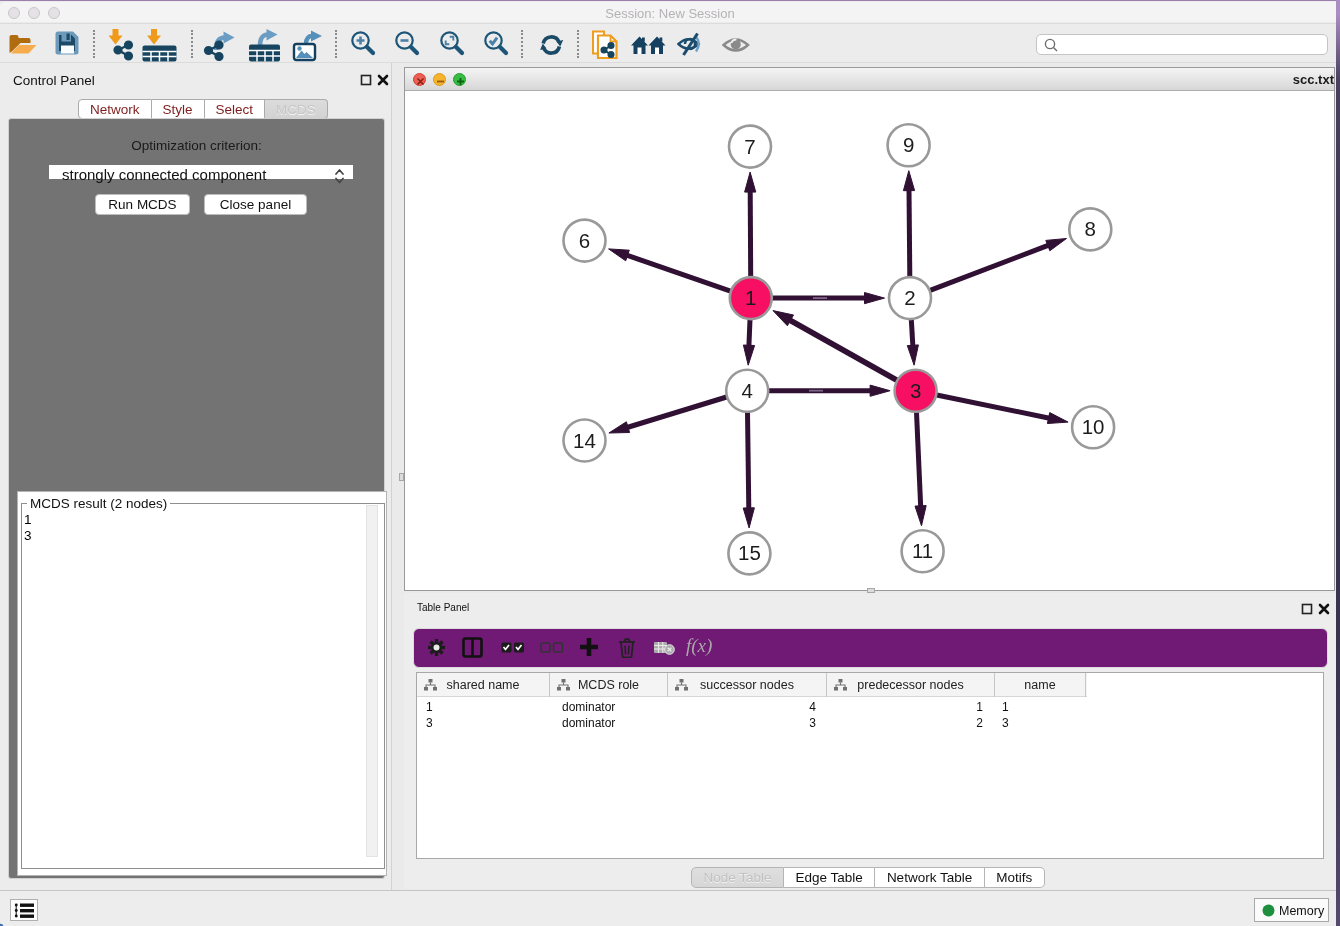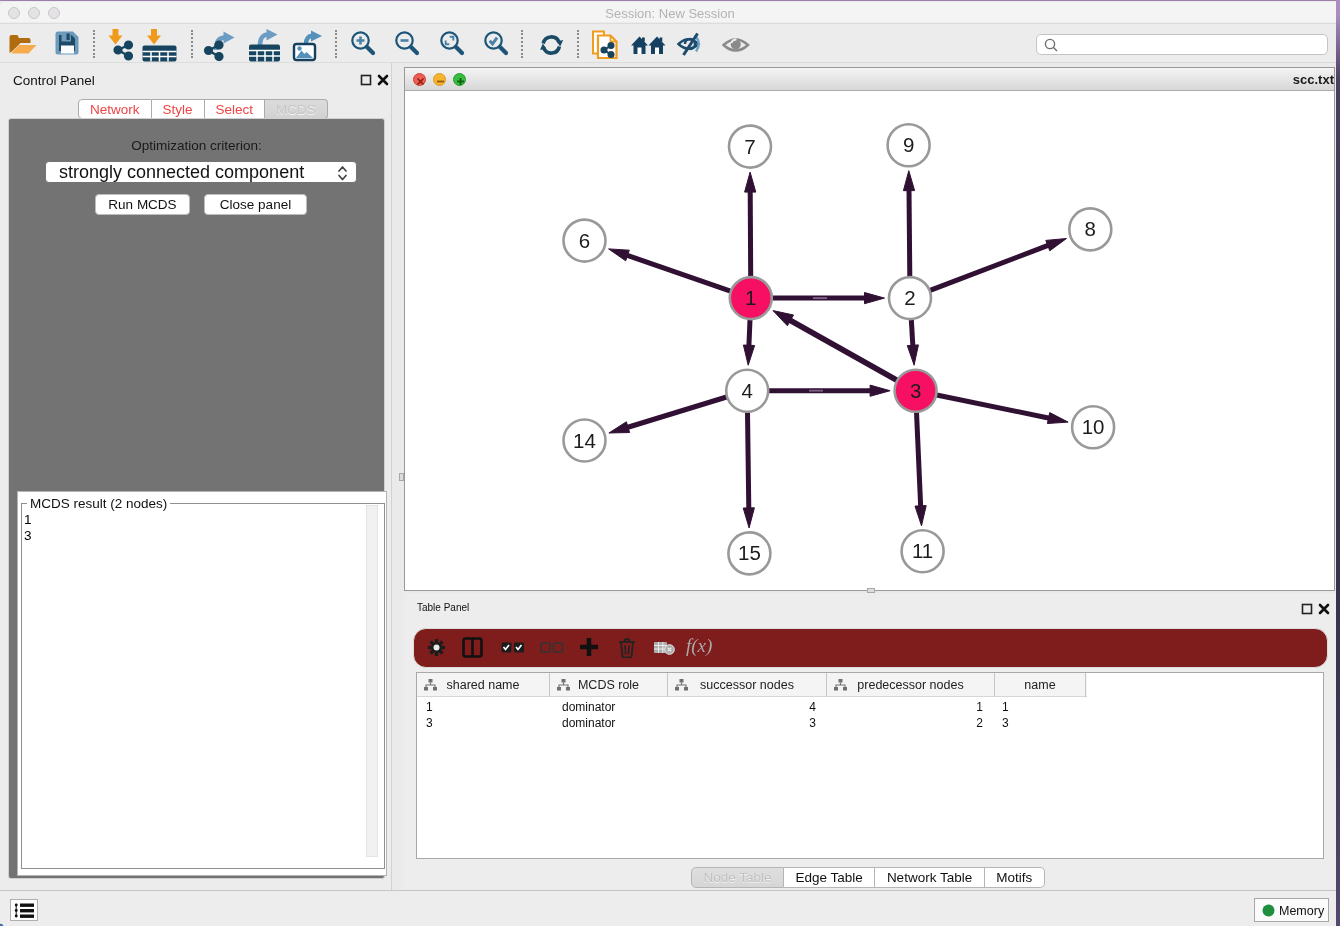--- a/index.html
+++ b/index.html
@@ -12,43 +12,43 @@
 #wtitle { position:absolute; top:4px; left:0; width:1340px; text-align:center; font-size:13px; color:#b4b2b4; }
 #toolbar { left:0; top:23px; width:1337px; height:39px; background:#ececec; border-top:1px solid #dcdcdc; }
 .sep { position:absolute; top:6px; height:28px; width:0; border-left:2px dotted #8a8a8a; }
 .tbi { position:absolute; top:0; }
 #content { left:0; top:62px; width:1337px; height:828px; background:#eaeaea; border-top:1px solid #dcdcdc;padding-left:41px; }
 
 #cpanel { left:0; top:0; width:392px; height:828px; background:#ececec; border-right:1px solid #d2d2d2; }
 #cphead { position:absolute; left:13px; top:10px; font-size:13.5px; color:#111; }
 .winbtn { position:absolute; top:11px; }
 #cptabs { position:absolute; left:78px; top:36px; height:20px; display:flex; font-size:13.5px; }
-.tab { border:1px solid #ababab; border-left:none; background:#fff; padding:2px 11px 0 11px; color:#ef4444; height:20px; }
+.tab { border:1px solid #ababab; border-left:none; background:#fff; padding:2px 11px 0 11px; color:#7f1d1d; height:20px; }
 .tab.first { border-left:1px solid #ababab; border-radius:4px 0 0 4px; }
 .tab.sel { background:linear-gradient(#dcdcdc,#d2d2d2); color:#c6c6c6; text-shadow:0 1px 0 #f4f4f4; border-radius:0 4px 4px 0; }
 #cpbody { position:absolute; left:8px; top:55px; width:377px; height:761px; background:#737373; border:1px solid #d0d0d0; border-radius:3px; }
 #optlabel { position:absolute; left:0; top:19px; width:100%; text-align:center; font-size:13.5px; color:#1a1a1a; }
-#dropdown { position:absolute; left:36px; top:42px; width:312px; height:22px; background:#fff; border:1px solid #737373; border-radius:4px; font-size:18px; color:#111; line-height:20px; padding-left:13px; }
+#dropdown { position:absolute; left:36px; top:42px; width:312px; height:22px; background:#fff; border:4px solid #737373; border-radius:4px; font-size:15px; color:#111; line-height:20px; padding-left:13px; }
 .btn { position:absolute; top:75px; height:21px; background:#fff; border:1px solid #bdbdbd; border-radius:4px; font-size:13.5px; color:#111; text-align:center; line-height:19px; }
 #resultbox { position:absolute; left:8px; top:372px; width:370px; height:385px; background:#fff; border:1px solid #b4b4b4; }
 #fieldset { position:absolute; left:3px; top:11px; width:364px; height:366px; border:1px solid #8f8f8f; }
 #fslabel { position:absolute; left:5px; top:-8px; background:#fff; padding:0 3px; font-size:13.5px; color:#111; }
 #fstext { position:absolute; left:6px; top:20px; font-size:13.5px; color:#000; line-height:16px; }
 #fstrack { position:absolute; right:8px; top:13px; width:12px; height:352px; background:#f1f1f1; border:1px solid #e3e3e3; }
 
 #netwin { left:404px; top:4px; width:931px; height:524px; background:#fff; border:1px solid #999; }
 #nwtitle { position:absolute; left:0; top:0; width:929px; height:23px; background:linear-gradient(#f4f4f4,#d7d7d7); border-bottom:1px solid #acacac; }
 #nwtext { position:absolute; top:4px; width:100%; text-align:right; font-size:13px; font-weight:bold; color:#1a1a1a; }
 .mac { position:absolute; top:5px; width:13px; height:13px; border-radius:50%; }
 #graph { position:absolute; left:0; top:24px; }
 .knob { position:absolute; background:#dcdcdc; border:1px solid #a7a7a7; }
 
 #tpanel { left:404px; top:530px; width:933px; height:296px; background:#ededed; }
 #tphead { position:absolute; left:13px; top:9px; font-size:10px; color:#111; }
-#ttoolbar { position:absolute; left:9px; top:35px; width:915px; height:40px; background:#7f1d1d; border:1px solid #dcdcdc; border-radius:13px; }
+#ttoolbar { position:absolute; left:9px; top:35px; width:915px; height:40px; background:#701a75; border:1px solid #dcdcdc; border-radius:6px; }
 #ttable { position:absolute; left:12px; top:79px; width:908px; height:187px; background:#fff; border:1px solid #a8a8a8; }
 #thead { position:absolute; left:0; top:0; height:24px; width:670px; border-bottom:1px solid #d6d6d6; background:#f4f4f4; font-size:12.5px; color:#222; }
 .th { position:absolute; top:0; height:24px; border-right:1px solid #c6c6c6; text-align:center; line-height:24px; }
 .trow { position:absolute; font-size:12px; color:#111; height:16px; line-height:16px; }
 .td { position:absolute; }
 #ttabs { position:absolute; left:287px; top:274px; height:21px; display:flex; font-size:13.5px; }
 .ttab { border:1px solid #b5b5b5; border-left:none; background:#fff; padding:2px 11.5px 0 11.5px; color:#111; height:21px; }
 .ttab.first { border-left:1px solid #b5b5b5; border-radius:5px 0 0 5px; }
 .ttab.sel { background:linear-gradient(#dfdfdf,#d6d6d6); color:#c2c2c2; text-shadow:0 1px 0 #f2f2f2; }
 .ttab.last { border-radius:0 5px 5px 0; }

